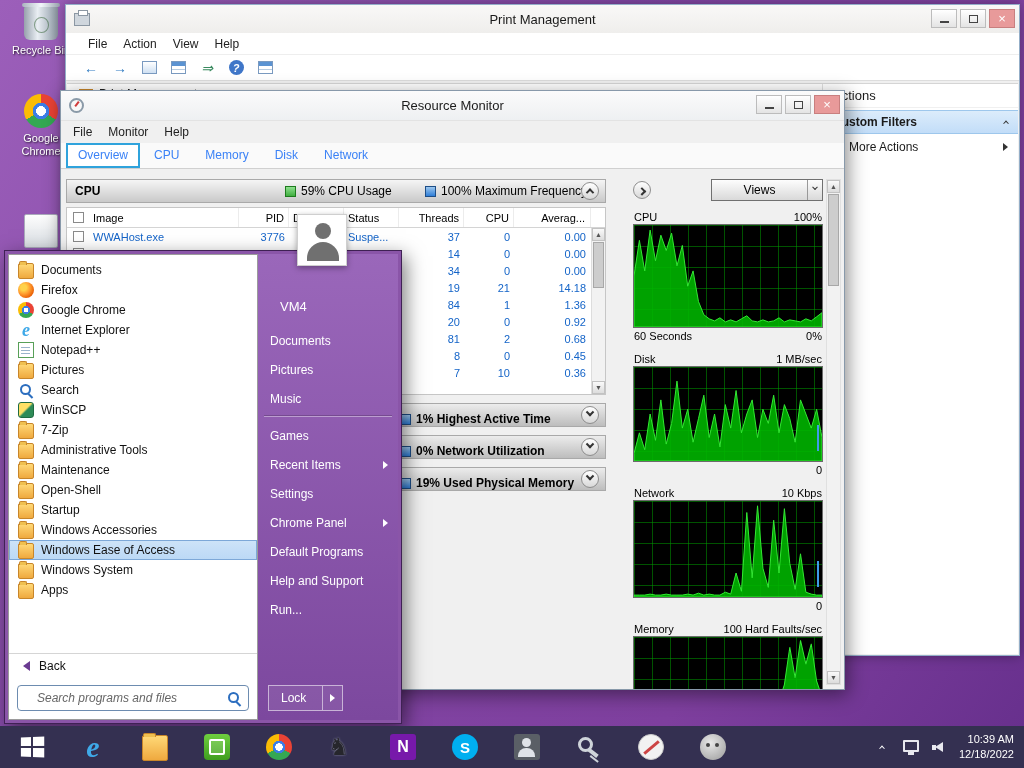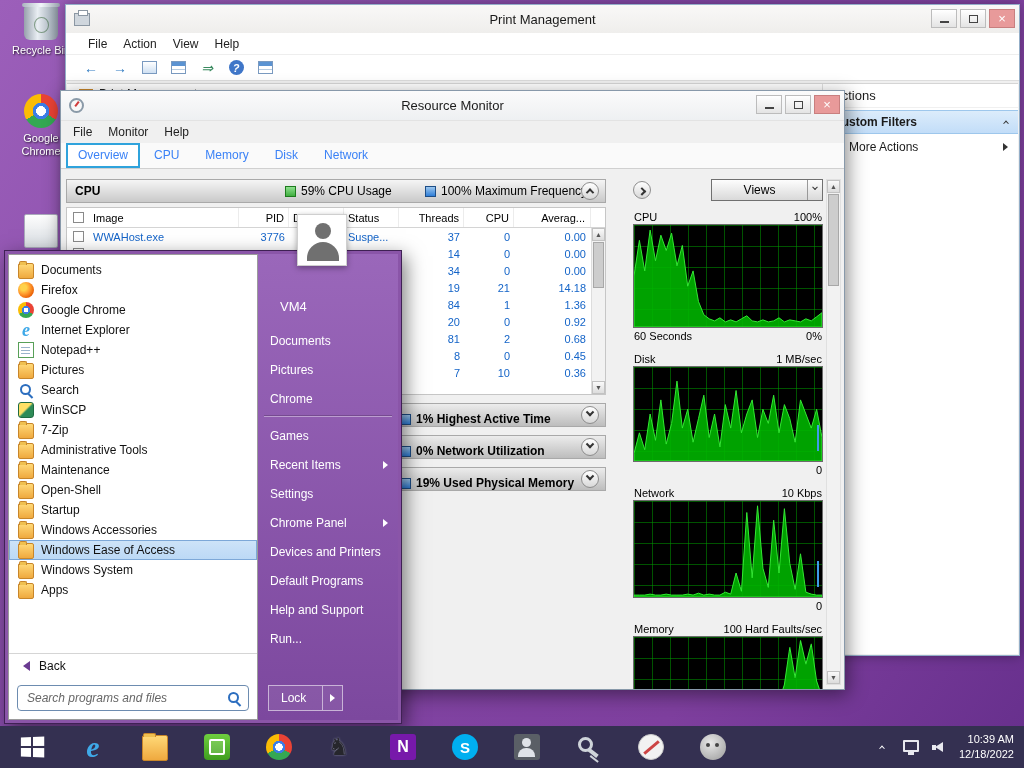--- a/index.html
+++ b/index.html
@@ -203,21 +203,21 @@
     border:1px solid #3f2154;box-shadow:4px 6px 18px rgba(0,0,0,.5);z-index:30;}
   .sm-left{position:absolute;left:3px;top:3px;bottom:3px;width:250px;background:#fff;border:1px solid #9b9b9b;}
   .sm-items{padding-top:5px;}
   .sm-item{display:flex;align-items:center;gap:7px;height:20px;padding:0 6px 0 8px;font-size:12px;color:#111;border:1px solid rgba(0,0,0,0);}
   .sm-item.selected{background:linear-gradient(var(--selection-blue),#bcd9f6);border-color:#7da8d8;}
   .sm-ico{width:16px;height:16px;flex:none;font-size:12px;position:relative;}
   .sm-label{white-space:nowrap;overflow:hidden;}
   .sm-back{position:absolute;left:0;right:0;bottom:42px;height:24px;display:flex;align-items:center;gap:9px;
     padding-left:14px;font-size:12px;color:#111;border-top:1px solid #d5d5d5;}
   .sm-search{position:absolute;left:8px;right:8px;bottom:8px;height:26px;border:1px solid #6d8cb0;border-radius:4px;
-    background:#fff;display:flex;align-items:center;padding:0 5px 0 9px;}
+    background:#fff;display:flex;align-items:center;padding:0 5px 0 19px;}
   .sm-search-input{flex:1;border:none;outline:none;background:rgba(0,0,0,0);font-family:"Liberation Sans",sans-serif;font-size:12px;color:#333;min-width:0;}
   .sm-search-input::placeholder{font-style:italic;color:#666;}
   .sm-search-ico{width:17px;height:17px;flex:none;}
   .sm-right{position:absolute;left:253px;top:3px;right:3px;bottom:3px;color:#fff;
     background:linear-gradient(180deg,#9a67ba,#7c489e);}
   .sm-user{margin:45px 0 12px 22px;font-size:13px;}
   .sm-ritem{position:relative;height:29px;display:flex;align-items:center;padding-left:12px;font-size:12px;}
   .sm-ritem.has-sep{margin-bottom:8px;}
   .sm-ritem.has-sep::after{content:"";position:absolute;left:6px;right:6px;bottom:-4px;height:1px;
     background:rgba(255,255,255,.4);box-shadow:0 -1px 0 rgba(0,0,0,.18);}
@@ -743,21 +743,21 @@
             <span>Documents</span>
 
           </div>
 
           <div class="sm-ritem">
             <span>Pictures</span>
 
           </div>
 
           <div class="sm-ritem has-sep">
-            <span>Chrome</span>
+            <span>Music</span>
 
           </div>
 
           <div class="sm-ritem">
             <span>Games</span>
 
           </div>
 
           <div class="sm-ritem has-arrow">
             <span>Recent Items</span>
@@ -768,24 +768,20 @@
           <div class="sm-ritem">
             <span>Settings</span>
 
           </div>
 
           <div class="sm-ritem has-arrow">
             <span>Chrome Panel</span>
             <span class="tri-right white"></span>
           </div>
 
-          <div class="sm-ritem">
-            <span>Devices and Printers</span>
-
-          </div>
 
           <div class="sm-ritem">
             <span>Default Programs</span>
 
           </div>
 
           <div class="sm-ritem">
             <span>Help and Support</span>
 
           </div>

